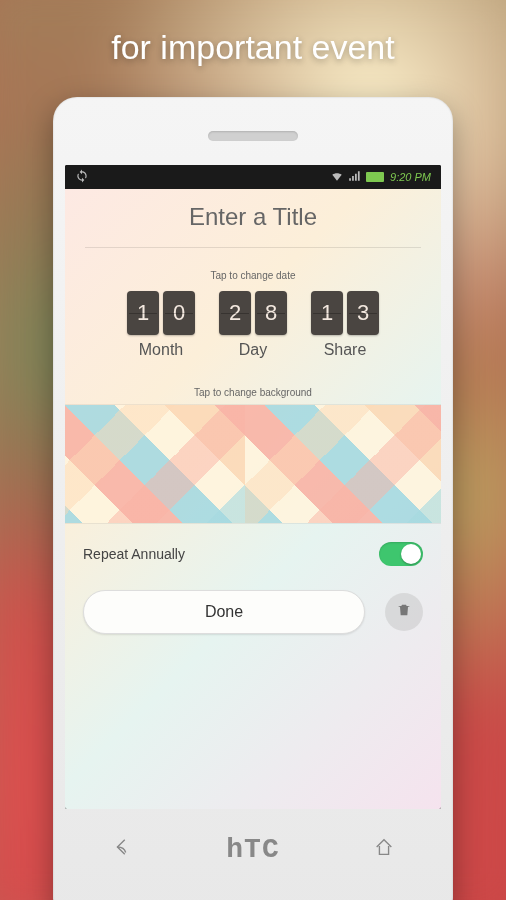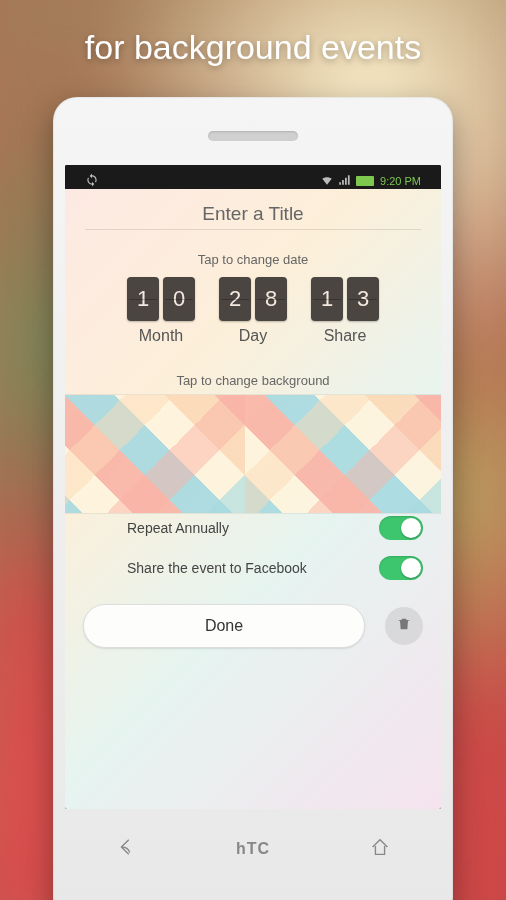--- a/index.html
+++ b/index.html
@@ -76,23 +76,24 @@
       background: #000;
       border-radius: 2px;
       overflow: hidden;
     }
     
     .statusbar {
       background: #1a1a1a;
       color: #ddd;
       height: 24px;
       display: flex;
-      align-items: flex-end;
-      padding: 0 20px;
+      align-items: center;
+      padding: 0 10px;
       font-size: 11px;
+      font-style: italic;
     }
     .statusbar .left { flex: 0 0 auto; }
     .statusbar .spacer { flex: 1; }
     .statusbar .right { display: flex; align-items: center; gap: 4px; }
     
     .sync-icon svg { width: 14px; height: 14px; }
     .wifi-icon svg { width: 14px; height: 14px; }
     .signal-icon svg { width: 14px; height: 14px; }
     .battery {
       display: flex;
@@ -111,29 +112,29 @@
       height: 620px;
       position: relative;
       background: linear-gradient(135deg, #fde9e3 0%, #fcefd9 30%, #e6f4f0 60%, #f5e3ee 100%);
     }
     
     .title-bar {
       padding: 14px 20px 12px;
       text-align: center;
     }
     .title-input {
-      font-size: 19px;
+      font-size: 24px;
       color: #666;
-      padding-bottom: 4px;
+      padding-bottom: 16px;
       border-bottom: 1px solid rgba(0,0,0,0.1);
     }
     
     .section-label {
       text-align: center;
-      font-size: 13px;
+      font-size: 10px;
       color: #666;
       padding: 10px 0 6px;
     }
     
     .date-row {
       display: flex;
       justify-content: center;
       gap: 24px;
       padding: 4px 20px 8px;
     }
@@ -200,25 +201,24 @@
           rgba(166,217,224,0.6) 12.5% 25%,
           transparent 25% 37.5%,
           rgba(249,179,165,0.5) 37.5% 50%,
           transparent 50% 62.5%,
           rgba(252,217,182,0.5) 62.5% 75%,
           transparent 75% 100%);
       background-size: 200px 200px;
     }
     
     .options {
-      padding: 2px 18px 12px;
+      padding: 18px 18px 12px;
       display: flex;
       flex-direction: column;
       gap: 16px;
-      margin-left: 44px;
     }
     .option-row {
       display: flex;
       align-items: center;
       justify-content: space-between;
       font-size: 14px;
       color: #444;
     }
     
     .toggle {
@@ -276,33 +276,33 @@
     .phone-bottom {
       height: 64px;
       display: flex;
       align-items: center;
       justify-content: space-around;
       margin-top: 8px;
       color: #999;
     }
     .nav-icon svg { width: 22px; height: 22px; stroke: #888; fill: none; stroke-width: 1.5; }
     .htc-logo {
-      font-size: 16px;
+      font-size: 28px;
       font-weight: 600;
       letter-spacing: 1px;
       color: #888;
-      font-family: Liberation Sans, sans-serif;
+      font-family: Liberation Mono, monospace;
     }
   </style>
 </head>
 <body>
 
 <div class="bg-blur"></div>
 
-<div class="hero-text">for background events</div>
+<div class="hero-text">for important event</div>
 
 <div class="phone">
   <div class="phone-top">
     <div class="speaker"></div>
   </div>
 
   <div class="screen">
 
     <div class="statusbar">
       <span class="left sync-icon">
@@ -366,26 +366,20 @@
         <div class="bg-preview"></div>
       </div>
 
       <div class="options">
         <div class="option-row">
           <span>Repeat Annually</span>
           <div class="toggle on">
               <div class="knob"></div>
             </div>
         </div>
-        <div class="option-row">
-          <span>Share the event to Facebook</span>
-          <div class="toggle on">
-              <div class="knob"></div>
-            </div>
-        </div>
       </div>
 
       <div class="bottom-row">
         <div class="done-btn">Done</div>
         <div class="trash-btn">
           <span>
             <svg viewBox="0 0 24 24">
                 <path fill="#777" d="M6 7h12l-1 13H7L6 7zm3-3h6l1 2H8l1-2zM4 6h16v1H4z"></path>
               </svg>
           </span>

